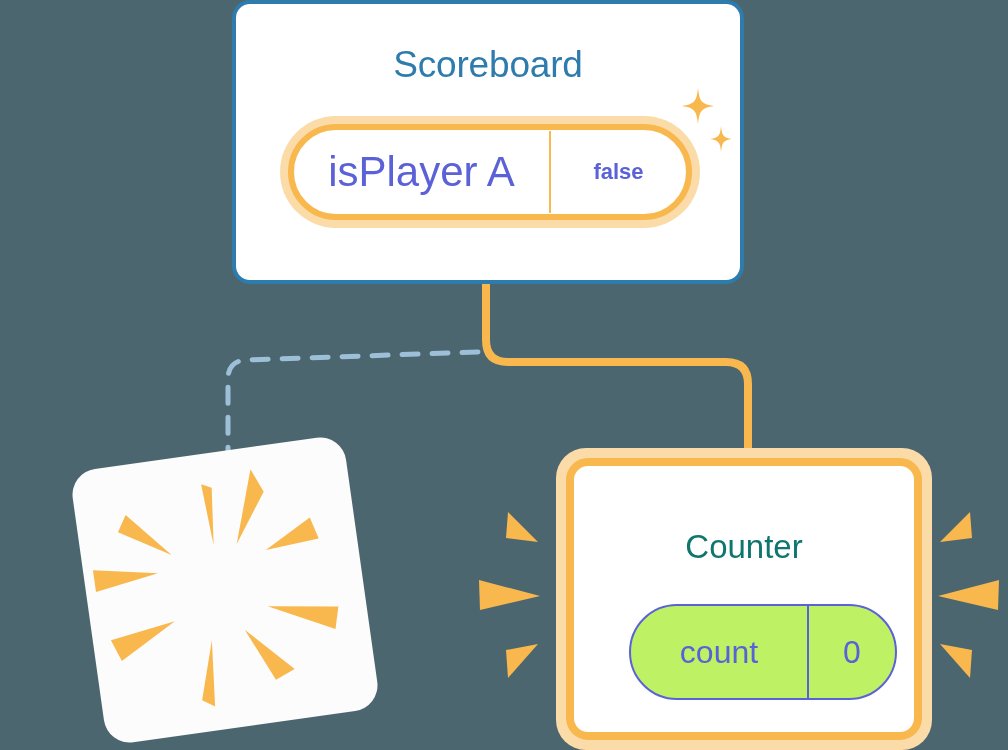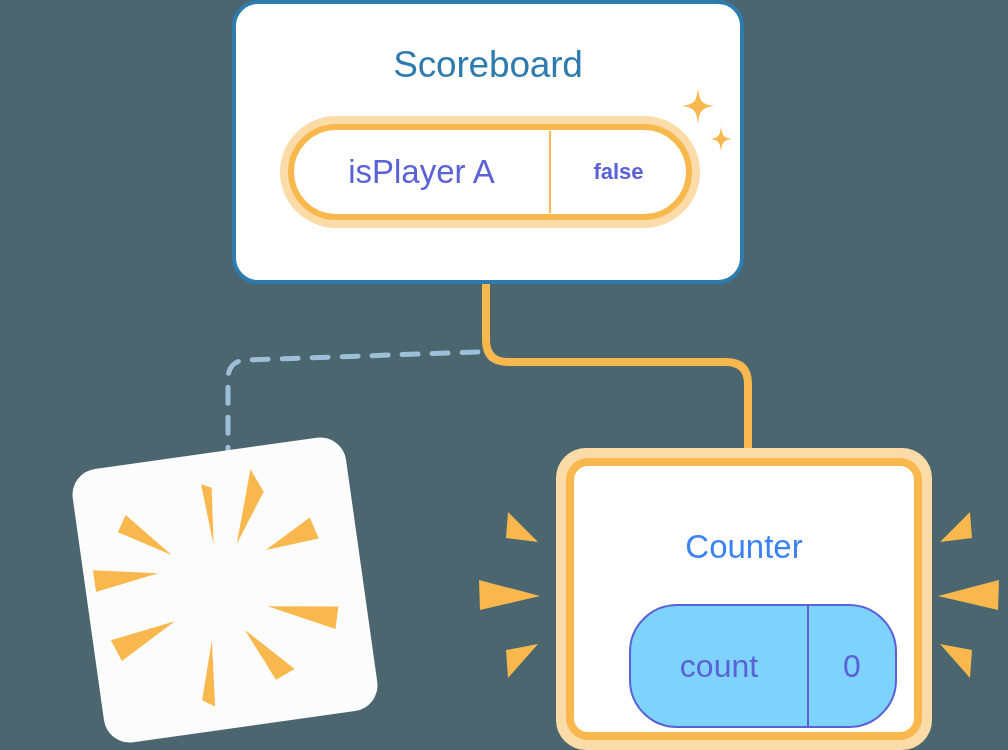--- a/index.html
+++ b/index.html
@@ -28,21 +28,21 @@
 
   
   .scoreboard-card {
     position: absolute;
     left: 232px;
     top: 0px;
     width: 512px;
     height: 284px;
     background: #ffffff;
     border: 4px solid #2e7bae;
-    border-radius: 26px;
+    border-radius: 18px;
     box-sizing: border-box;
     z-index: 5;
   }
   .card-title {
     position: absolute;
     left: 0; right: 0;
     top: 40px;
     text-align: center;
     color: #2e7bae;
     font-size: 37px;
@@ -73,21 +73,21 @@
     box-sizing: border-box;
     display: flex;
     align-items: stretch;
   }
   .pill-key {
     flex: 0 0 255px;
     display: flex;
     align-items: center;
     justify-content: center;
     color: #5b61d6;
-    font-size: 33px;
+    font-size: 42px;
     font-weight: 400;
   }
   .pill-divider-orange {
     width: 2px;
     background: #f8b84e;
     margin: 1px 0;
   }
   .pill-val {
     flex: 1 1 auto;
     display: flex;
@@ -130,33 +130,33 @@
     border: 8px solid #f8b84e;
     border-radius: 22px;
     background: #ffffff;
     box-sizing: border-box;
   }
   .counter-title {
     position: absolute;
     left: 0; right: 0;
     top: 62px;
     text-align: center;
-    color: #3b82f6;
+    color: #0f766e;
     font-size: 33px;
     font-weight: 400;
   }
   .pill-plain {
     position: absolute;
     left: 55px;
     top: 138px;
     width: 268px;
-    height: 124px;
+    height: 96px;
     border: 2px solid #5b61d6;
     border-radius: 48px;
-    background: #7dd3fc;
+    background: #bef264;
     box-sizing: border-box;
     display: flex;
     align-items: stretch;
   }
   .pill-plain .pill-key {
     flex: 0 0 176px;
     font-size: 32px;
   }
   .pill-divider-blue {
     width: 2px;

